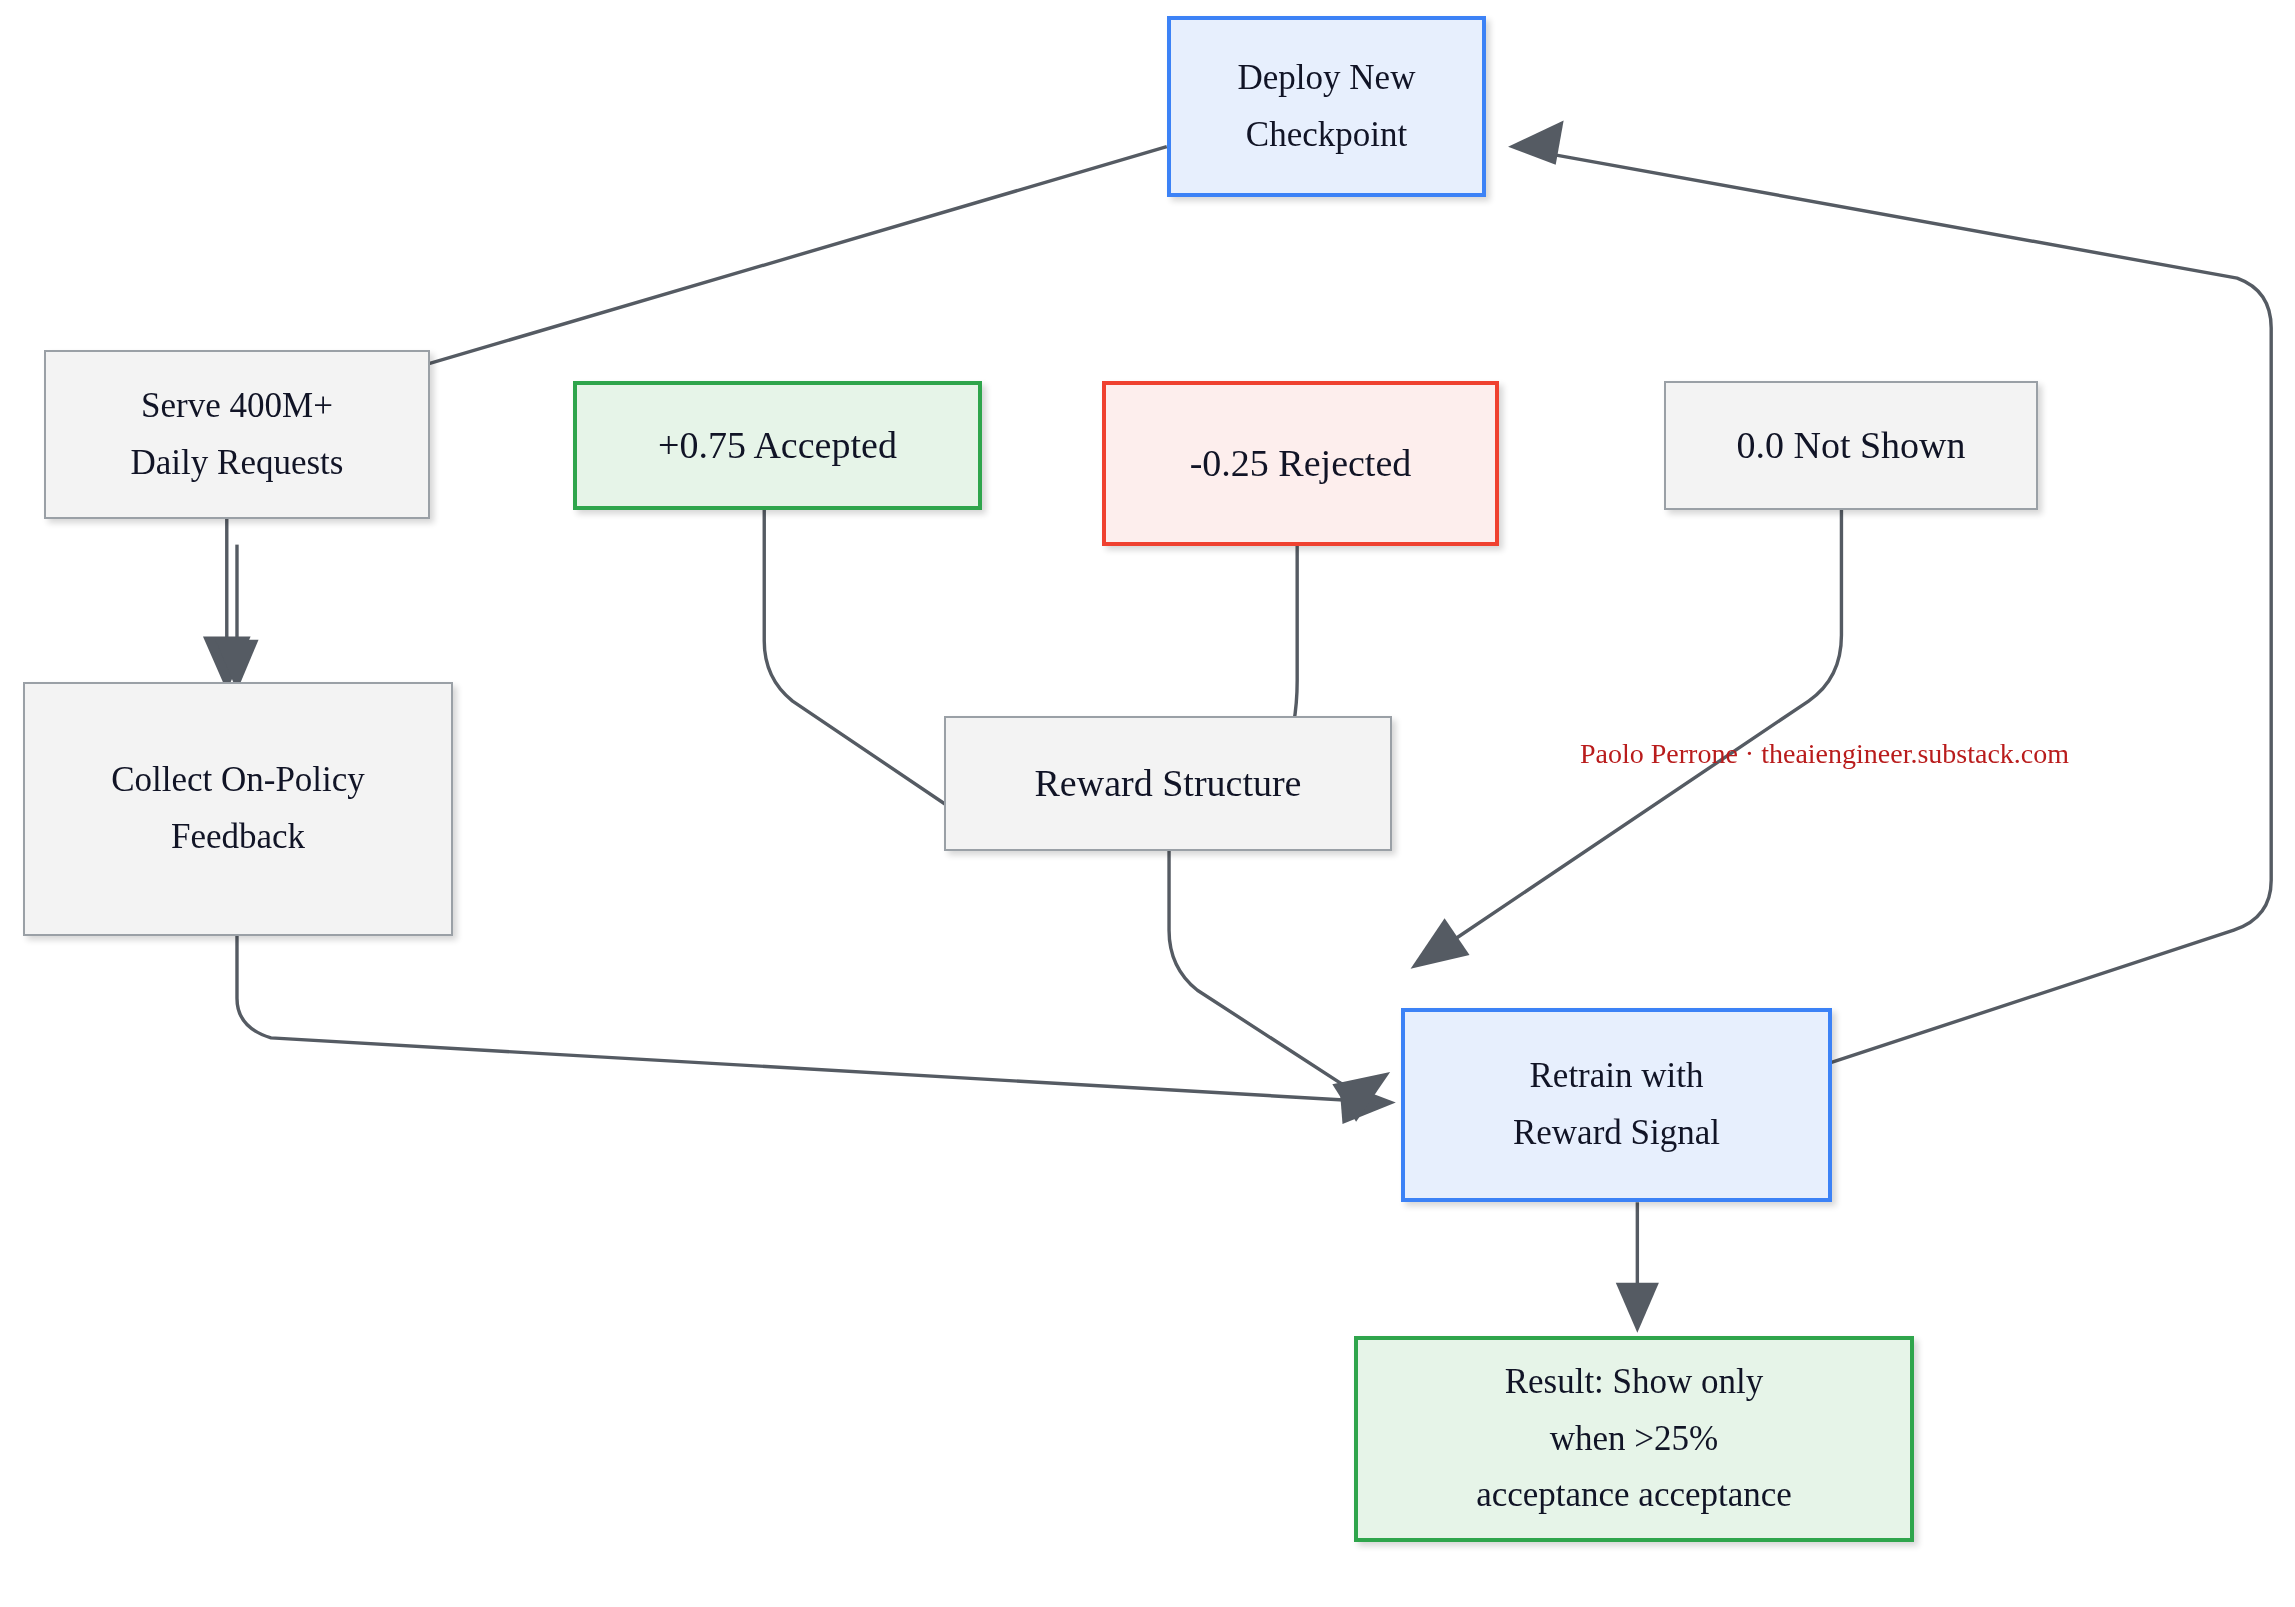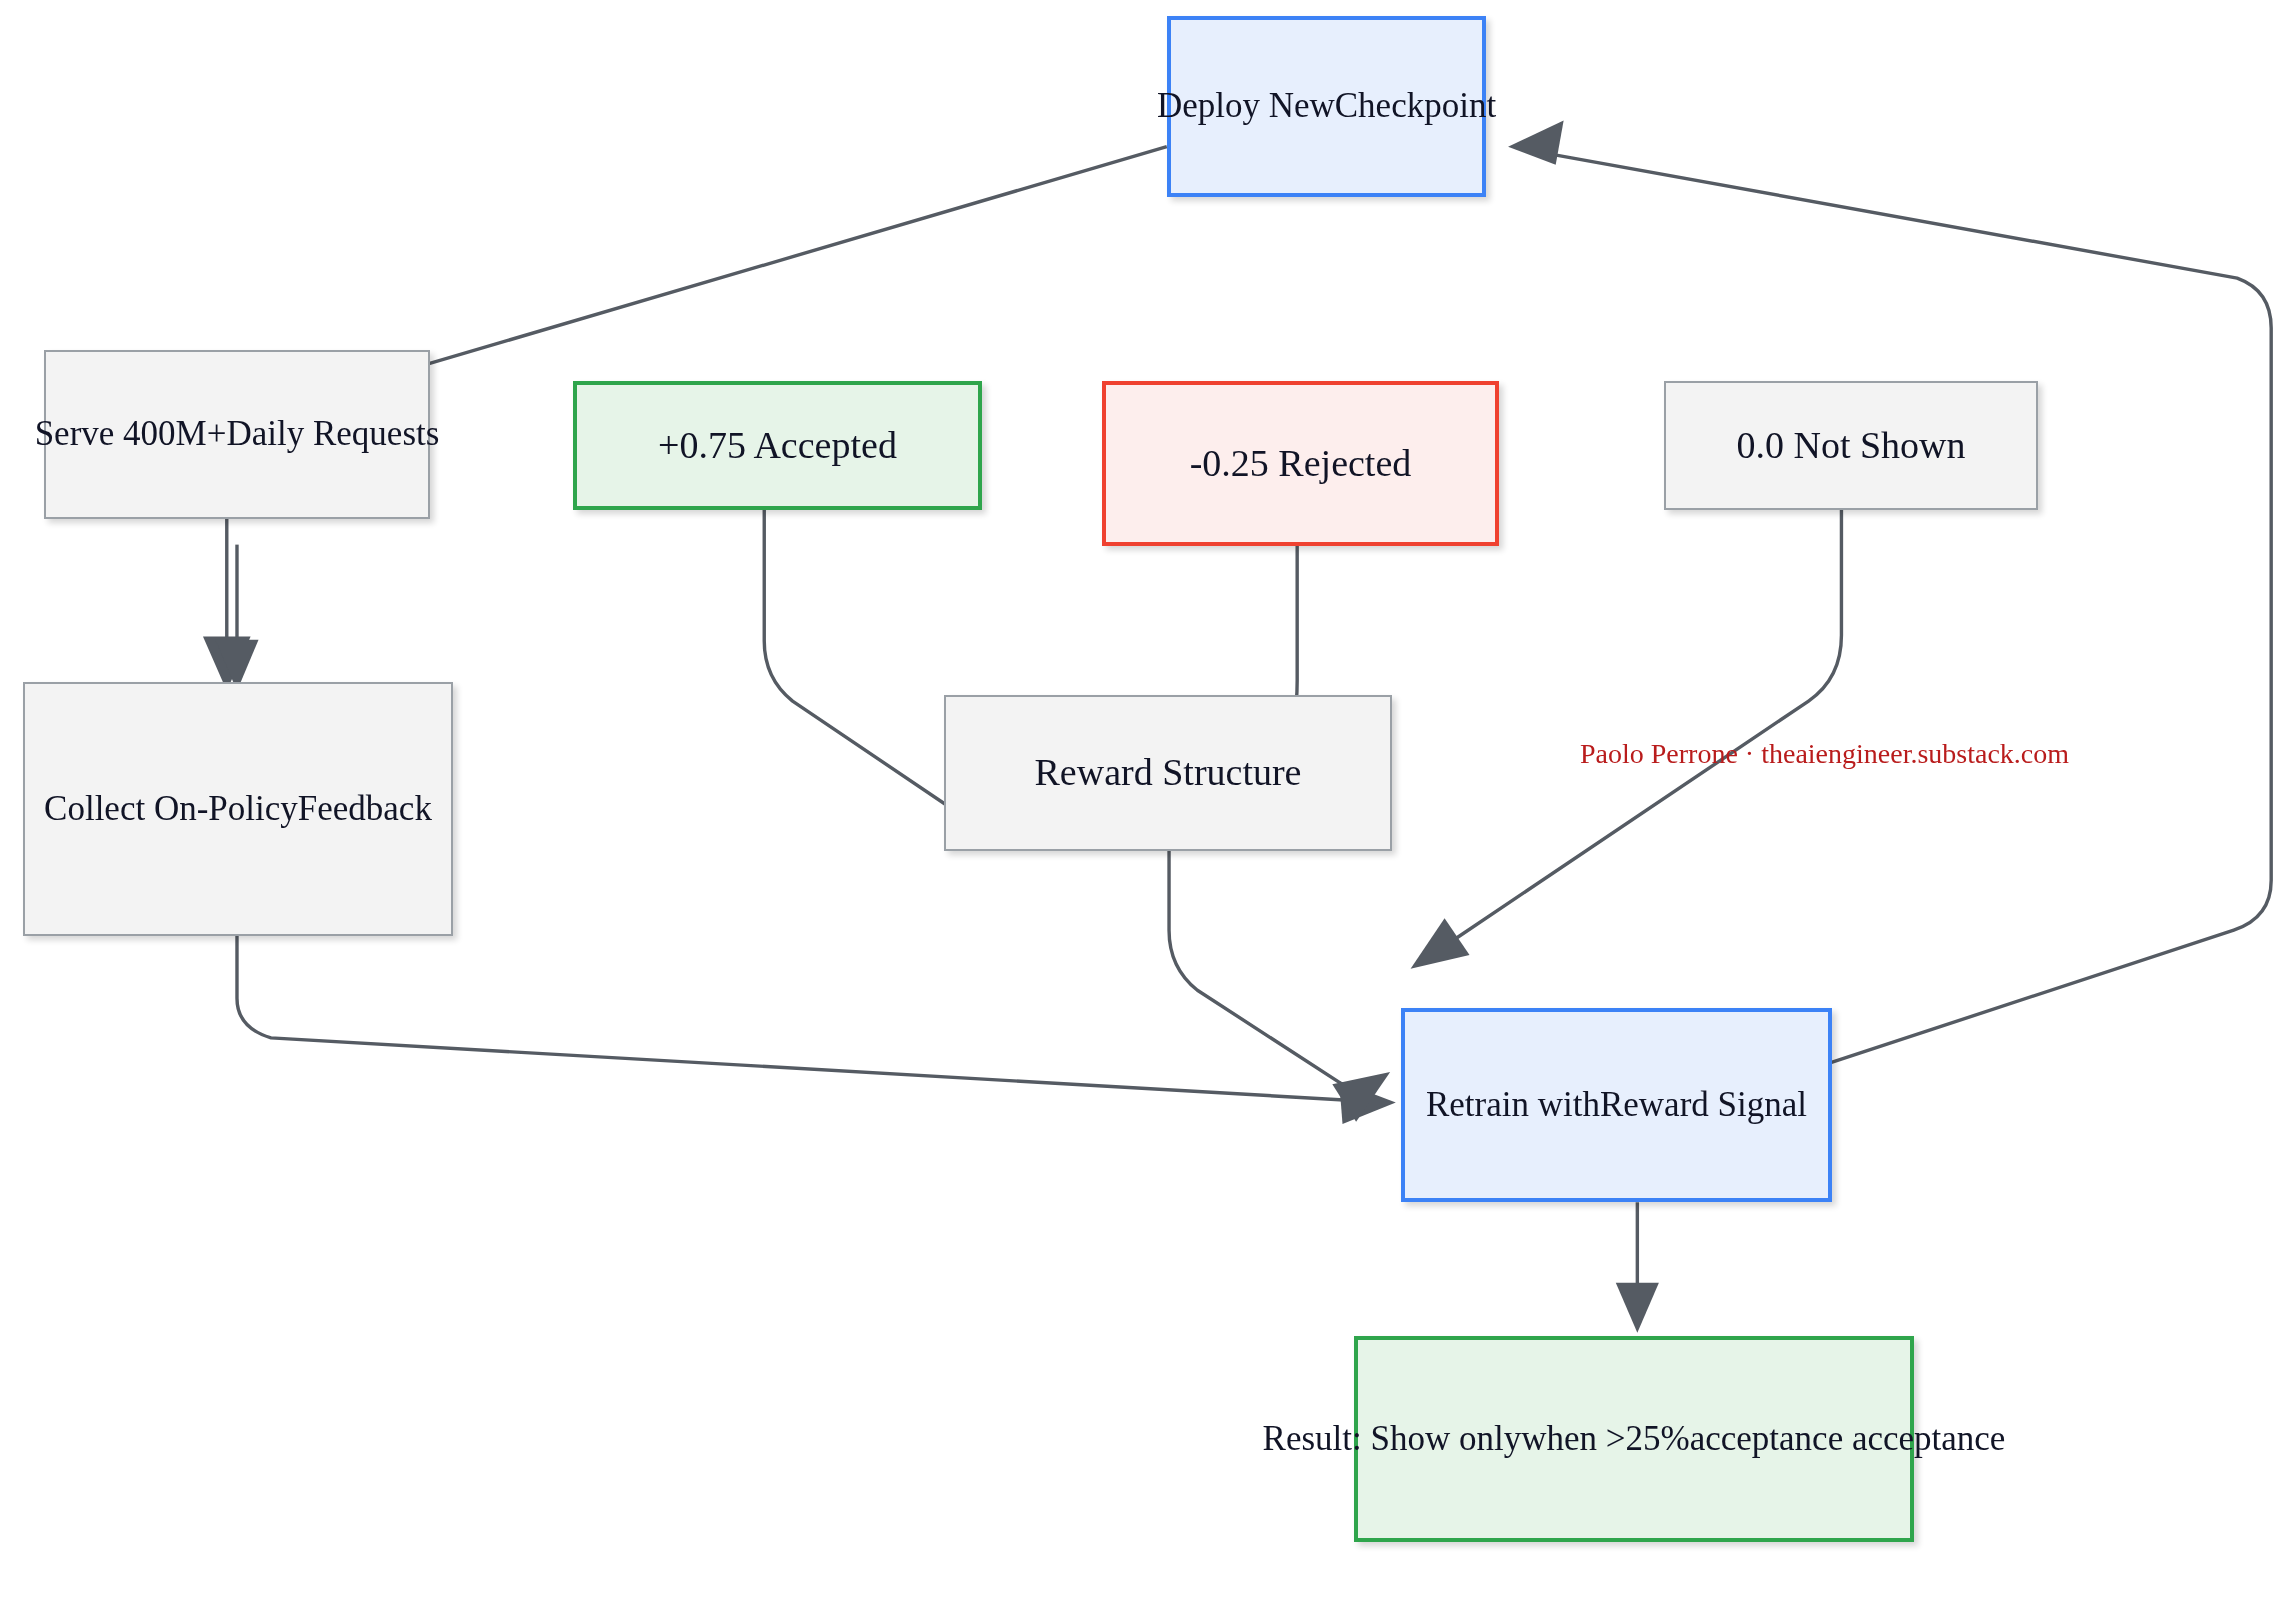--- a/index.html
+++ b/index.html
@@ -30,20 +30,21 @@
     stroke-linejoin: round;
   }
   .edge-head {
     fill: #555b63;
     stroke: none;
   }
   .node {
     position: absolute;
     box-sizing: border-box;
     display: flex;
+    flex-direction: column;
     align-items: center;
     justify-content: center;
     text-align: center;
     color: #111426;
     box-shadow: 4px 4px 6.2px rgba(0,0,0,0.16);
   }
   .node .ln {
     display: block;
     line-height: 1.62;
     white-space: nowrap;
@@ -148,21 +149,21 @@
   </div>
 
   <div class="node node-red" style="left:1102px; top:381px; width:397px; height:165px;">
     <span class="ln fs-md">-0.25 Rejected</span>
   </div>
 
   <div class="node node-gray" style="left:1664px; top:381px; width:374px; height:129px;">
     <span class="ln fs-md">0.0 Not Shown</span>
   </div>
 
-  <div class="node node-gray" style="left:944px; top:695px; width:448px; height:156px;">
+  <div class="node node-gray" style="left:944px; top:716px; width:448px; height:135px;">
     <span class="ln fs-md">Reward Structure</span>
   </div>
 
   <div class="node node-blue" style="left:1401px; top:1008px; width:431px; height:194px;">
     <span class="ln fs-lg">Retrain with</span>
     <span class="ln fs-lg">Reward Signal</span>
   </div>
 
   <div class="node node-green" style="left:1354px; top:1336px; width:560px; height:206px;">
     <span class="ln fs-lg">Result: Show only</span>

